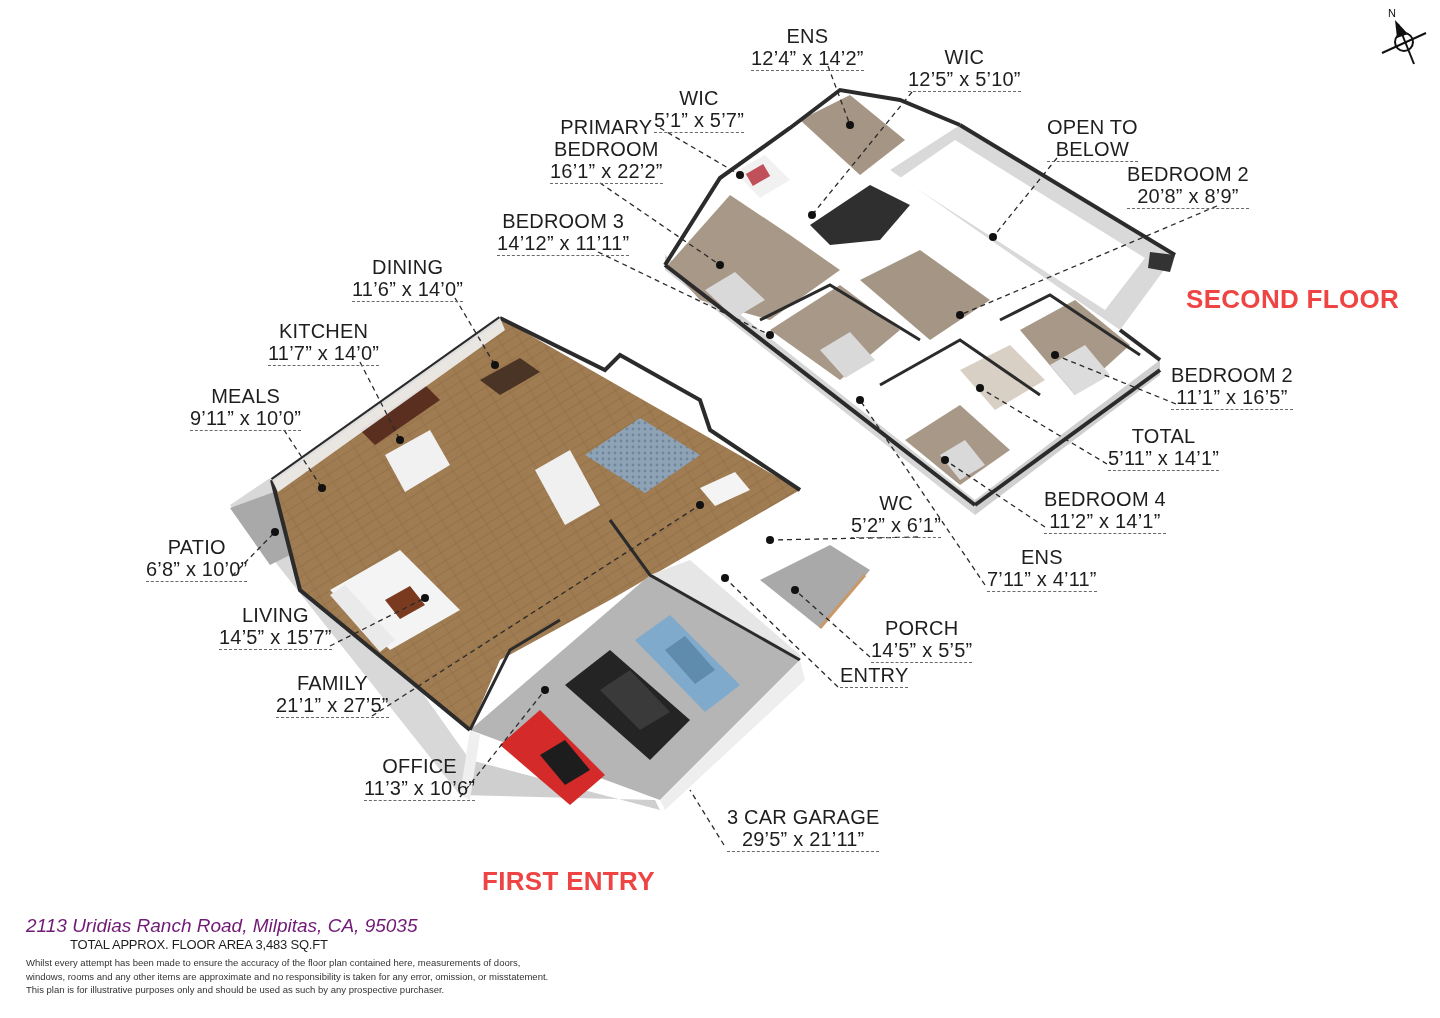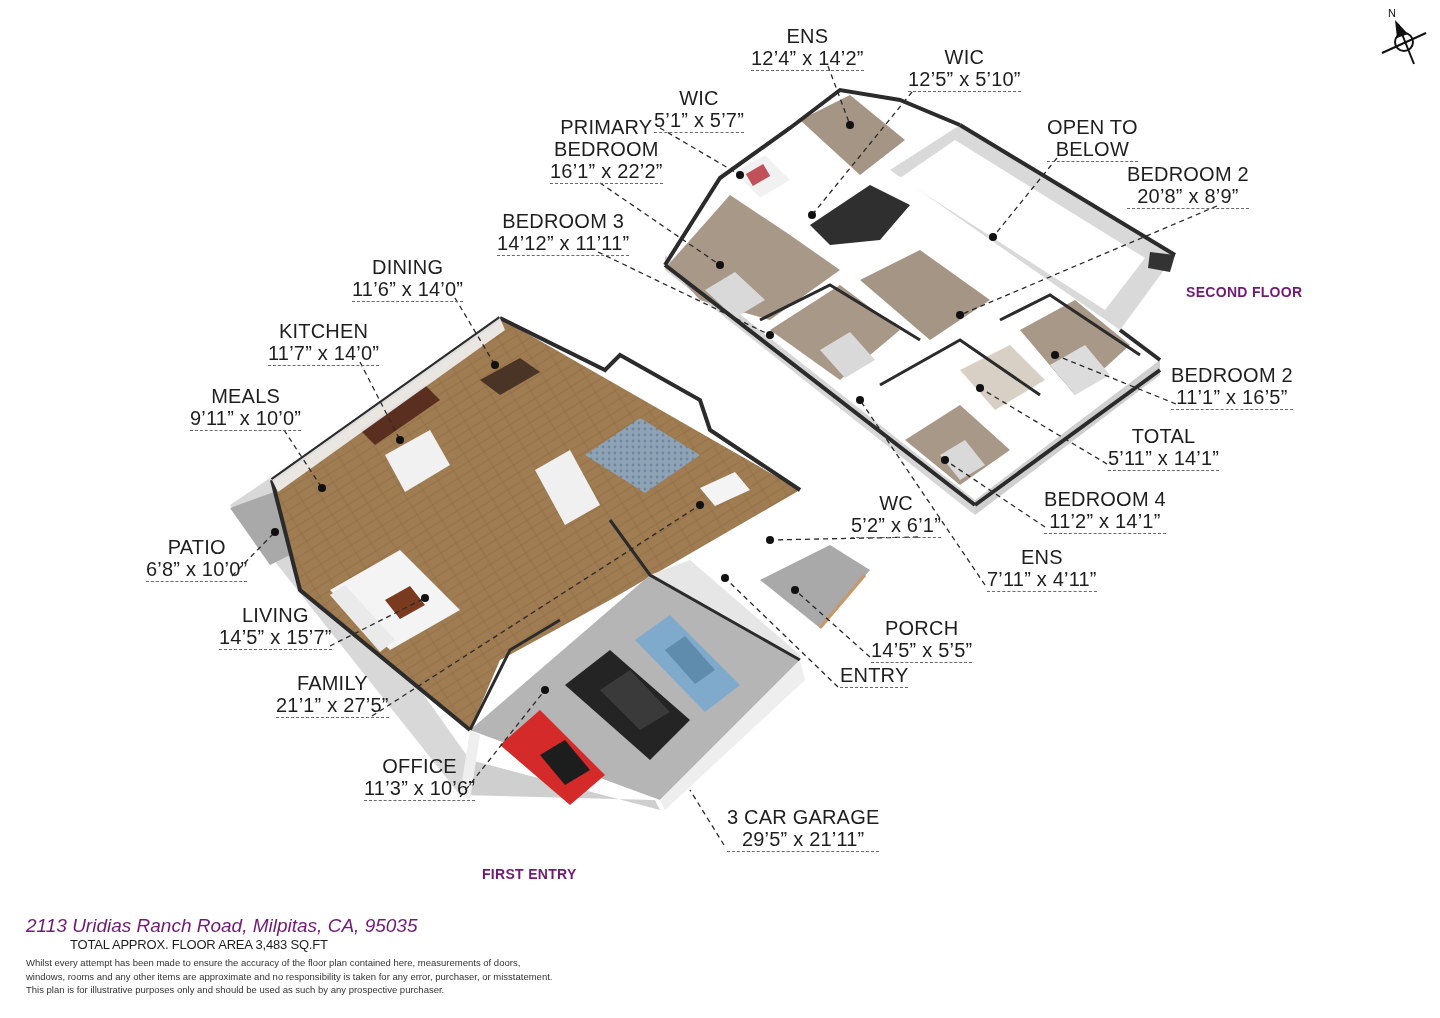--- a/index.html
+++ b/index.html
@@ -3,22 +3,22 @@
 <meta charset="utf-8">
 <style>
   html, body { margin: 0; padding: 0; background: #ffffff; }
   body { width: 1440px; height: 1018px; position: relative; overflow: hidden;
          font-family: "Liberation Sans", "DejaVu Sans", sans-serif; color: #1a1a1a; }
   #plan { position: absolute; left: 0; top: 0; width: 1440px; height: 1018px; }
   .room-label { position: absolute; text-align: center; font-size: 20px; line-height: 22px;
                 color: #1e1e1e; letter-spacing: 0.2px; white-space: nowrap; }
   .room-label .dim { display: block; border-bottom: 1.5px dashed #6a6a6a; padding-bottom: 1px; }
   .room-label .nm { display: block; }
-  .floor-title { position: absolute; font-size: 14px; font-weight: bold; letter-spacing: 0.3px;
-                 color: #701a75; white-space: nowrap; }
+  .floor-title { position: absolute; font-size: 26px; font-weight: bold; letter-spacing: 0.3px;
+                 color: #ef4444; white-space: nowrap; }
   .footer { position: absolute; left: 26px; top: 916px; width: 640px; }
   .footer .addr { font-size: 19px; color: #701a75; line-height: 20px; font-style: italic; }
   .footer .area { font-size: 13px; color: #1e1e1e; line-height: 18px; letter-spacing: -0.2px; margin-left: 44px; }
   .footer .disc { font-size: 9.5px; color: #333; line-height: 13.5px; margin-top: 2px; }
   .compass { position: absolute; left: 1378px; top: 4px; width: 52px; height: 62px; }
 </style>
 </head>
 <body>
 
 <svg id="plan" viewBox="0 0 1440 1018" xmlns="http://www.w3.org/2000/svg">
@@ -277,16 +277,16 @@
   <span class="nm">ENS</span>
   <span class="dim">7’11” x 4’11”</span>
 </div>
 <div class="floor-title" style="left:1186px; top:284px;">SECOND FLOOR</div>
 
 <div class="footer">
   <div class="addr">2113 Uridias Ranch Road, Milpitas, CA, 95035</div>
   <div class="area">TOTAL APPROX. FLOOR AREA 3,483 SQ.FT</div>
   <div class="disc">
     <div>Whilst every attempt has been made to ensure the accuracy of the floor plan contained here, measurements of doors,</div>
-    <div>windows, rooms and any other items are approximate and no responsibility is taken for any error, purchaser, or misstatement.</div>
+    <div>windows, rooms and any other items are approximate and no responsibility is taken for any error, omission, or misstatement.</div>
     <div>This plan is for illustrative purposes only and should be used as such by any prospective purchaser.</div>
   </div>
 </div>
 
 </body></html>

